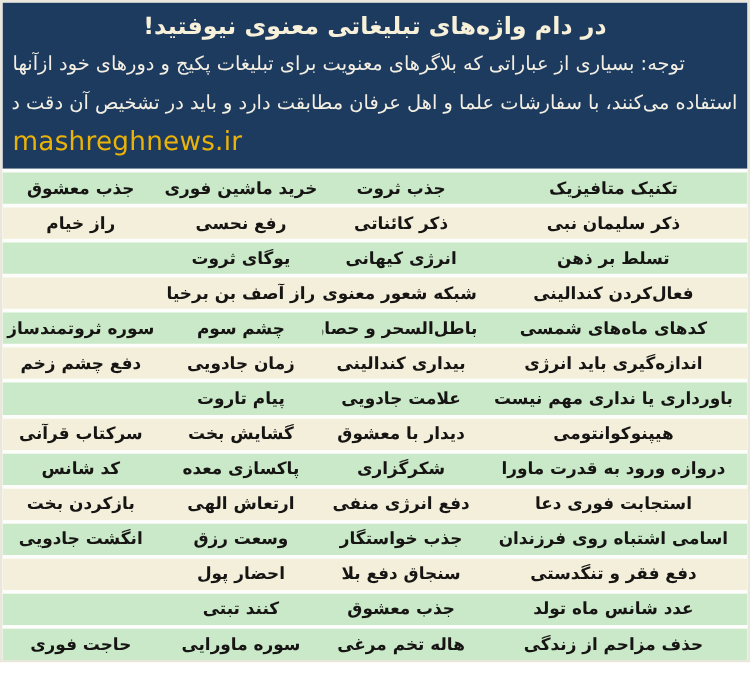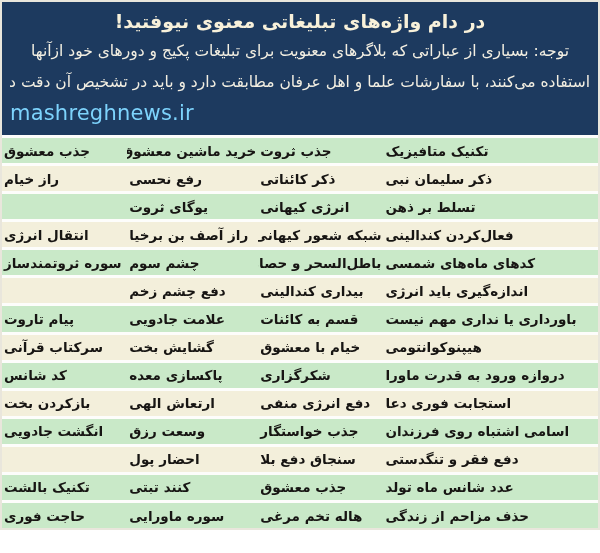--- a/index.html
+++ b/index.html
@@ -31,33 +31,33 @@
     direction: rtl;
     text-align: center;
     font-size: 19px;
     font-weight: bold;
     color: var(--title-text, #f8f1da);
     line-height: 30px;
     white-space: nowrap;
   }
   .note {
     direction: rtl;
-    text-align: center;
+    text-align: left;
     color: var(--note-text, #f3efe2);
     font-size: 15.5px;
     line-height: 31px;
   }
   .note-line {
     white-space: nowrap;
     overflow: hidden;
   }
   .watermark {
     direction: ltr;
     text-align: left;
-    color: #7dd3fc;
+    color: #eab308;
     font-size: 21px;
     line-height: 28px;
     margin-top: 1px;
     letter-spacing: 0.2px;
   }
   
   .terms-table {
     flex: 1 1 auto;
     display: flex;
     flex-direction: column;
@@ -68,21 +68,21 @@
   .row {
     flex: 1 1 auto;
     direction: rtl;
     display: grid;
     grid-template-columns: 36% 21% 22% 21%;
     align-items: center;
   }
   .row.green { background: var(--row-green, #c9e9c8); }
   .row.cream { background: var(--row-cream, #f3efdb); }
   .cell {
-    text-align: left;
+    text-align: center;
     font-size: 13.5px;
     font-weight: bold;
     color: var(--cell-text, #171513);
     white-space: nowrap;
     overflow: hidden;
     padding: 0 2px;
   }
 </style>
 </head>
 <body>
@@ -94,60 +94,59 @@
       <div class="note-line">توجه: بسیاری از عباراتی که بلاگرهای معنویت برای تبلیغات پکیج و دورهای خود ازآنها</div>
       <div class="note-line">استفاده می‌کنند، با سفارشات علما و اهل عرفان مطابقت دارد و باید در تشخیص آن دقت داشت.</div>
     </div>
     <div class="watermark">mashreghnews.ir</div>
   </div>
 
   <div class="terms-table">
       <div class="row green">
         <div class="cell">تکنیک متافیزیک</div>
         <div class="cell">جذب ثروت</div>
-        <div class="cell">خرید ماشین معشوق</div>
+        <div class="cell">خرید ماشین فوری</div>
         <div class="cell">جذب معشوق</div>
       </div>
       <div class="row cream">
         <div class="cell">ذکر سلیمان نبی</div>
         <div class="cell">ذکر کائناتی</div>
         <div class="cell">رفع نحسی</div>
         <div class="cell">راز خیام</div>
       </div>
       <div class="row green">
         <div class="cell">تسلط بر ذهن</div>
         <div class="cell">انرژی کیهانی</div>
         <div class="cell">یوگای ثروت</div>
       </div>
       <div class="row cream">
         <div class="cell">فعال‌کردن کندالینی</div>
-        <div class="cell">شبکه شعور کیهانی</div>
+        <div class="cell">شبکه شعور معنوی</div>
         <div class="cell">راز آصف بن برخیا</div>
-        <div class="cell">انتقال انرژی</div>
       </div>
       <div class="row green">
         <div class="cell">کدهای ماه‌های شمسی</div>
         <div class="cell">باطل‌السحر و حصار</div>
         <div class="cell">چشم سوم</div>
         <div class="cell">سوره ثروتمندساز</div>
       </div>
       <div class="row cream">
         <div class="cell">اندازه‌گیری باید انرژی</div>
         <div class="cell">بیداری کندالینی</div>
+        <div class="cell">زمان جادویی</div>
         <div class="cell">دفع چشم زخم</div>
       </div>
       <div class="row green">
         <div class="cell">باورداری یا نداری مهم نیست</div>
-        <div class="cell">قسم به کائنات</div>
         <div class="cell">علامت جادویی</div>
         <div class="cell">پیام تاروت</div>
       </div>
       <div class="row cream">
         <div class="cell">هیپنوکوانتومی</div>
-        <div class="cell">خیام با معشوق</div>
+        <div class="cell">دیدار با معشوق</div>
         <div class="cell">گشایش بخت</div>
         <div class="cell">سرکتاب قرآنی</div>
       </div>
       <div class="row green">
         <div class="cell">دروازه ورود به قدرت ماورا</div>
         <div class="cell">شکرگزاری</div>
         <div class="cell">پاکسازی معده</div>
         <div class="cell">کد شانس</div>
       </div>
       <div class="row cream">
@@ -164,21 +163,20 @@
       </div>
       <div class="row cream">
         <div class="cell">دفع فقر و تنگدستی</div>
         <div class="cell">سنجاق دفع بلا</div>
         <div class="cell">احضار پول</div>
       </div>
       <div class="row green">
         <div class="cell">عدد شانس ماه تولد</div>
         <div class="cell">جذب معشوق</div>
         <div class="cell">کنند تبتی</div>
-        <div class="cell">تکنیک بالشت</div>
       </div>
       <div class="row green">
         <div class="cell">حذف مزاحم از زندگی</div>
         <div class="cell">هاله تخم مرغی</div>
         <div class="cell">سوره ماورایی</div>
         <div class="cell">حاجت فوری</div>
       </div>
     </div>
 </div>
 

